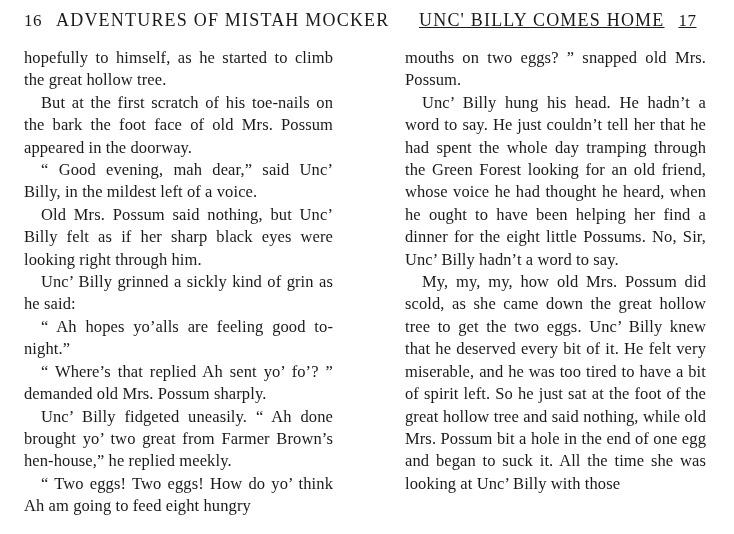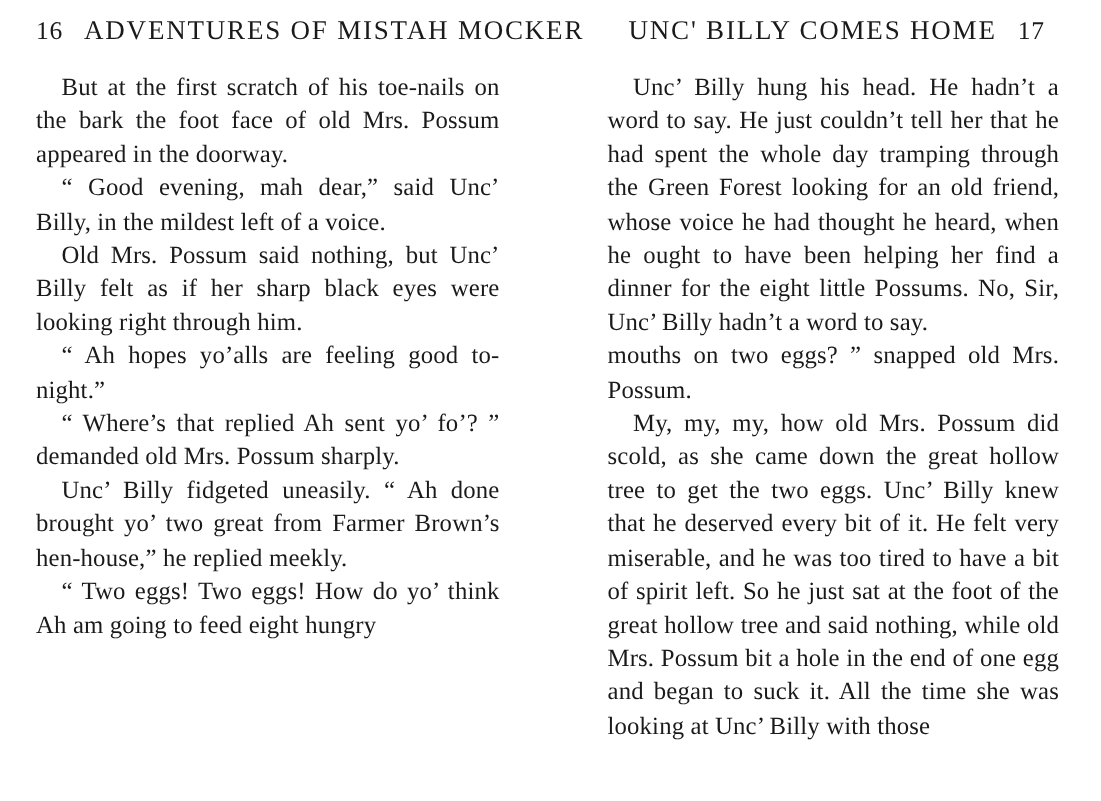--- a/index.html
+++ b/index.html
@@ -35,20 +35,21 @@
     font-variant: small-caps;
     letter-spacing: 0.5px;
   }
   .header-left {
     padding-left: 8px;
     padding-right: 30px;
   }
   .header-right {
     padding-left: 52px;
     padding-right: 10px;
+    text-decoration: underline;
   }
   .folio {
     font-size: 17px;
     font-family: "Liberation Serif", serif;
     letter-spacing: 0.5px;
   }
   .run-title {
     font-size: 18px;
     font-variant: small-caps;
     letter-spacing: 1.2px;
@@ -101,28 +102,30 @@
       <span class="run-title">ADVENTURES OF MISTAH MOCKER</span>
     </div>
     <div class="header-col header-right">
       <span class="run-title">UNC' BILLY COMES HOME</span>
       <span class="folio">17</span>
     </div>
   </div>
 
   <div class="columns">
     <div class="col col-left">
+      <p class="para cont">hopefully to himself, as he started to climb the great hollow tree.</p>
       <p class="para indent">But at the first scratch of his toe-nails on the bark the foot face of old Mrs. Possum appeared in the doorway.</p>
       <p class="para indent">“ Good evening, mah dear,” said Unc’ Billy, in the mildest left of a voice.</p>
       <p class="para indent">Old Mrs. Possum said nothing, but Unc’ Billy felt as if her sharp black eyes were looking right through him.</p>
+      <p class="para indent">Unc’ Billy grinned a sickly kind of grin as he said:</p>
       <p class="para indent">“ Ah hopes yo’alls are feeling good to-night.”</p>
       <p class="para indent">“ Where’s that replied Ah sent yo’ fo’? ” demanded old Mrs. Possum sharply.</p>
       <p class="para indent">Unc’ Billy fidgeted uneasily. “ Ah done brought yo’ two great from Farmer Brown’s hen-house,” he replied meekly.</p>
       <p class="para indent">“ Two eggs! Two eggs! How do yo’ think Ah am going to feed eight hungry</p>
     </div>
     <div class="col col-right">
+      <p class="para cont">mouths on two eggs? ” snapped old Mrs. Possum.</p>
       <p class="para indent">Unc’ Billy hung his head. He hadn’t a word to say. He just couldn’t tell her that he had spent the whole day tramping through the Green Forest looking for an old friend, whose voice he had thought he heard, when he ought to have been helping her find a dinner for the eight little Possums. No, Sir, Unc’ Billy hadn’t a word to say.</p>
-      <p class="para cont">mouths on two eggs? ” snapped old Mrs. Possum.</p>
       <p class="para indent">My, my, my, how old Mrs. Possum did scold, as she came down the great hollow tree to get the two eggs. Unc’ Billy knew that he deserved every bit of it. He felt very miserable, and he was too tired to have a bit of spirit left. So he just sat at the foot of the great hollow tree and said nothing, while old Mrs. Possum bit a hole in the end of one egg and began to suck it. All the time she was looking at Unc’ Billy with those</p>
     </div>
   </div>
 
 </div>
 
 </body></html>

